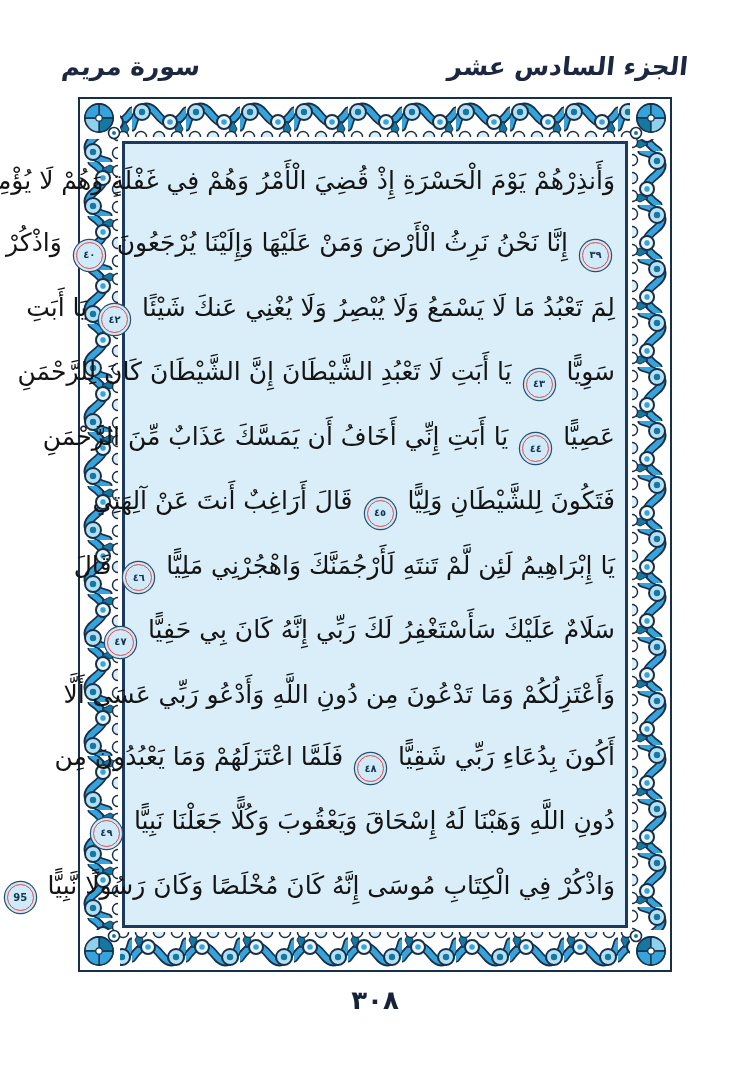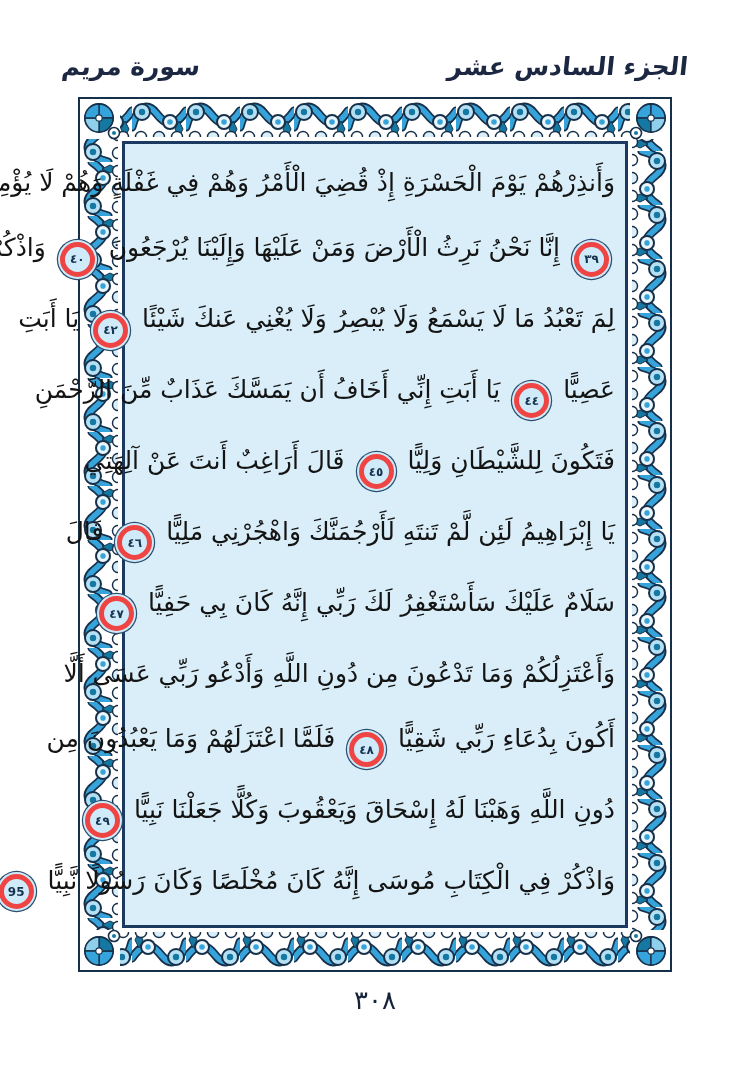--- a/index.html
+++ b/index.html
@@ -28,28 +28,28 @@
   }
   .line{
     direction:rtl;text-align:justify;text-align-last:justify;
     font-size:25px;line-height:46px;color:#141414;white-space:nowrap;
     font-weight:500;
   }
   .qt{letter-spacing:0.2px;}
   .vbadge{
     display:inline-flex;align-items:center;justify-content:center;
     width:25px;height:25px;border-radius:50%;
-    background:#cfeaf8;border:5px solid #ef4444;
+    background:#cfeaf8;border:1px solid #ef4444;
     box-shadow:0 0 0 2px #cfeaf8,0 0 0 3.2px #2a4e6e;
-    font-size:12px;font-weight:bold;color:#16324f;
+    font-size:10px;font-weight:bold;color:#16324f;
     vertical-align:-7px;margin:0 6px;white-space:nowrap;
   }
   .pagenum{
     position:absolute;left:0;right:0;top:985px;text-align:center;
-    font-size:26px;font-weight:normal;color:#15223a;letter-spacing:2px;
+    font-size:26px;font-weight:bold;color:#15223a;letter-spacing:2px;
   }
 </style>
 </head>
 <body>
 
 <div class="header">
   <div class="h-left" lang="ar">سورة مريم</div>
   <div class="h-right" lang="ar">الجزء السادس عشر</div>
 </div>
 
@@ -102,20 +102,21 @@
     <use href="#cornerRosette" transform="translate(594,0) scale(-1,1)"></use>
     <use href="#cornerRosette" transform="translate(0,875) scale(1,-1)"></use>
     <use href="#cornerRosette" transform="translate(594,875) scale(-1,-1)"></use>
   </svg>
 
   <div class="panel">
     <div class="textarea" id="textarea">
         <div class="line" dir="rtl" lang="ar"><span class="qt">وَأَنذِرْهُمْ يَوْمَ الْحَسْرَةِ إِذْ قُضِيَ الْأَمْرُ وَهُمْ فِي غَفْلَةٍ وَهُمْ لَا يُؤْمِنُونَ</span> </div>
         <div class="line" dir="rtl" lang="ar"><span class="vbadge">٣٩</span> <span class="qt">إِنَّا نَحْنُ نَرِثُ الْأَرْضَ وَمَنْ عَلَيْهَا وَإِلَيْنَا يُرْجَعُونَ</span> <span class="vbadge">٤٠</span> <span class="qt">وَاذْكُرْ</span> </div>
         <div class="line" dir="rtl" lang="ar"><span class="qt">لِمَ تَعْبُدُ مَا لَا يَسْمَعُ وَلَا يُبْصِرُ وَلَا يُغْنِي عَنكَ شَيْئًا</span> <span class="vbadge">٤٢</span> <span class="qt">يَا أَبَتِ</span> </div>
+        <div class="line" dir="rtl" lang="ar"><span class="qt">سَوِيًّا</span> <span class="vbadge">٤٣</span> <span class="qt">يَا أَبَتِ لَا تَعْبُدِ الشَّيْطَانَ إِنَّ الشَّيْطَانَ كَانَ لِلرَّحْمَنِ</span> </div>
         <div class="line" dir="rtl" lang="ar"><span class="qt">عَصِيًّا</span> <span class="vbadge">٤٤</span> <span class="qt">يَا أَبَتِ إِنِّي أَخَافُ أَن يَمَسَّكَ عَذَابٌ مِّنَ الرَّحْمَنِ</span> </div>
         <div class="line" dir="rtl" lang="ar"><span class="qt">فَتَكُونَ لِلشَّيْطَانِ وَلِيًّا</span> <span class="vbadge">٤٥</span> <span class="qt">قَالَ أَرَاغِبٌ أَنتَ عَنْ آلِهَتِي</span> </div>
         <div class="line" dir="rtl" lang="ar"><span class="qt">يَا إِبْرَاهِيمُ لَئِن لَّمْ تَنتَهِ لَأَرْجُمَنَّكَ وَاهْجُرْنِي مَلِيًّا</span> <span class="vbadge">٤٦</span> <span class="qt">قَالَ</span> </div>
         <div class="line" dir="rtl" lang="ar"><span class="qt">سَلَامٌ عَلَيْكَ سَأَسْتَغْفِرُ لَكَ رَبِّي إِنَّهُ كَانَ بِي حَفِيًّا</span> <span class="vbadge">٤٧</span> </div>
         <div class="line" dir="rtl" lang="ar"><span class="qt">وَأَعْتَزِلُكُمْ وَمَا تَدْعُونَ مِن دُونِ اللَّهِ وَأَدْعُو رَبِّي عَسَى أَلَّا</span> </div>
         <div class="line" dir="rtl" lang="ar"><span class="qt">أَكُونَ بِدُعَاءِ رَبِّي شَقِيًّا</span> <span class="vbadge">٤٨</span> <span class="qt">فَلَمَّا اعْتَزَلَهُمْ وَمَا يَعْبُدُونَ مِن</span> </div>
         <div class="line" dir="rtl" lang="ar"><span class="qt">دُونِ اللَّهِ وَهَبْنَا لَهُ إِسْحَاقَ وَيَعْقُوبَ وَكُلًّا جَعَلْنَا نَبِيًّا</span> <span class="vbadge">٤٩</span> </div>
         <div class="line" dir="rtl" lang="ar"><span class="qt">وَاذْكُرْ فِي الْكِتَابِ مُوسَى إِنَّهُ كَانَ مُخْلَصًا وَكَانَ رَسُولًا نَّبِيًّا</span> <span class="vbadge">95</span> </div>
       </div>
   </div>

